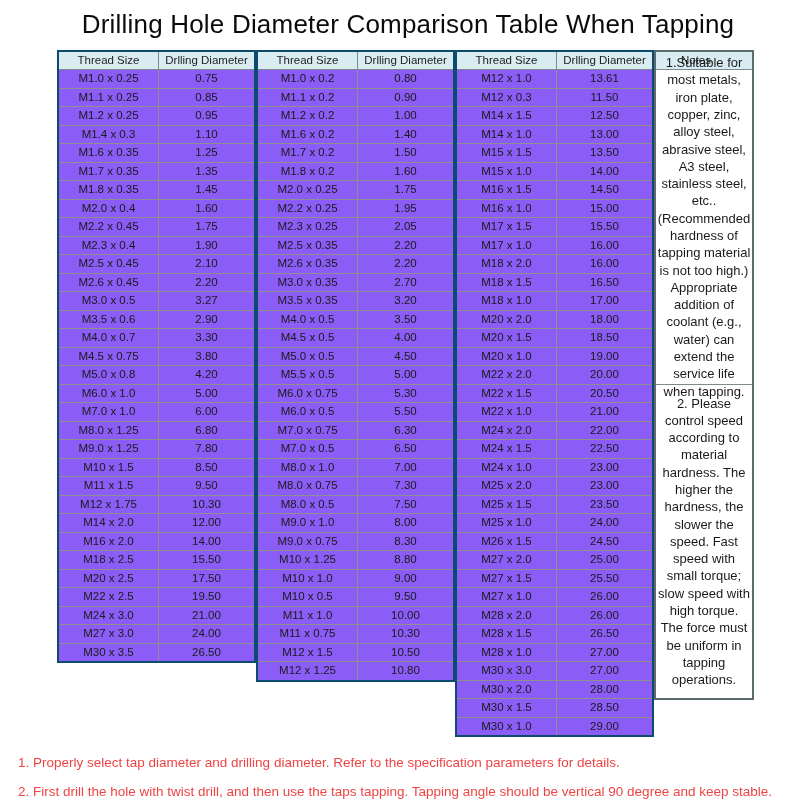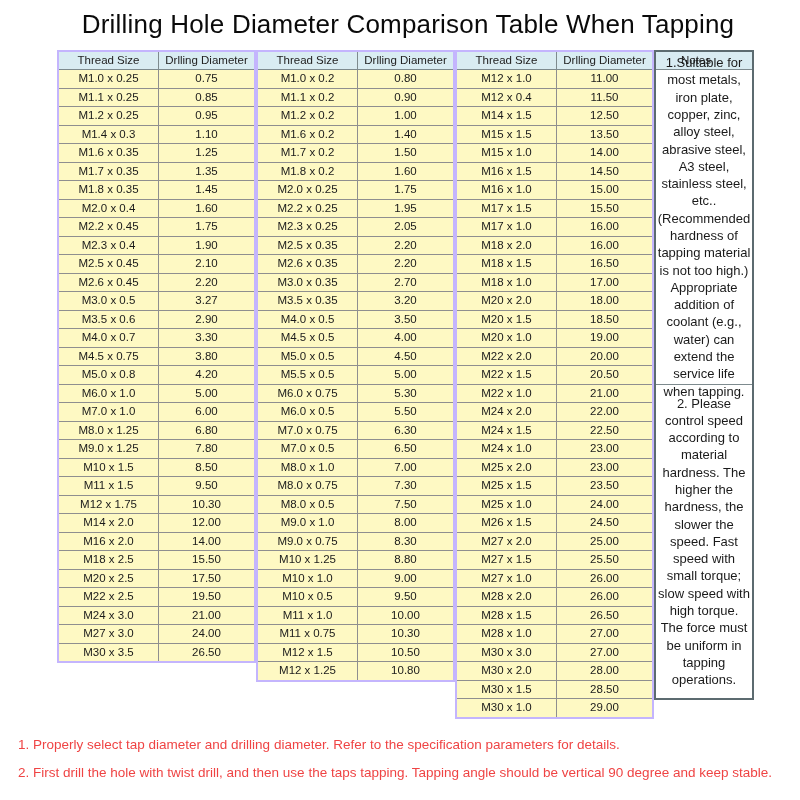--- a/index.html
+++ b/index.html
@@ -10,21 +10,21 @@
   }
   * { box-sizing:border-box; }
 
   .title {
     text-align:center; font-size:26px; font-weight:400;
     margin:9px 0 10px 16px; color:#0a0a0a; letter-spacing:0.2px;
   }
 
   .table-wrap { display:flex; align-items:flex-start; margin-left:57px; }
 
-  .group { border:2px solid #c4b5fd; background:#fef9c3; }
+  .group { border:2px solid #0c4a6e; background:#8b5cf6; }
 
   .hrow { display:flex; background:#d9ecf2; border-bottom:1px solid #7d8a8e; }
   .hcell {
     height:17px; line-height:17px; text-align:center;
     font-size:11.5px; color:#222;
   }
   .hcell.thread { width:100px; border-right:1px solid #7d8a8e; }
   .hcell.diam   { width:95px; }
   .hcell.notes  { width:96px; border-right:none; }
 
@@ -335,29 +335,33 @@
   </div>
 
   <div class="group">
     <div class="hrow">
       <div class="hcell thread">Thread Size</div>
       <div class="hcell diam">Drlling Diameter</div>
     </div>
     <div id="group3-rows">
         <div class="row">
           <div class="cell thread">M12 x 1.0</div>
-          <div class="cell diam">11.00</div>
-        </div>
-        <div class="row">
-          <div class="cell thread">M12 x 0.4</div>
+          <div class="cell diam">13.61</div>
+        </div>
+        <div class="row">
+          <div class="cell thread">M12 x 0.3</div>
           <div class="cell diam">11.50</div>
         </div>
         <div class="row">
           <div class="cell thread">M14 x 1.5</div>
           <div class="cell diam">12.50</div>
+        </div>
+        <div class="row">
+          <div class="cell thread">M14 x 1.0</div>
+          <div class="cell diam">13.00</div>
         </div>
         <div class="row">
           <div class="cell thread">M15 x 1.5</div>
           <div class="cell diam">13.50</div>
         </div>
         <div class="row">
           <div class="cell thread">M15 x 1.0</div>
           <div class="cell diam">14.00</div>
         </div>
         <div class="row">

